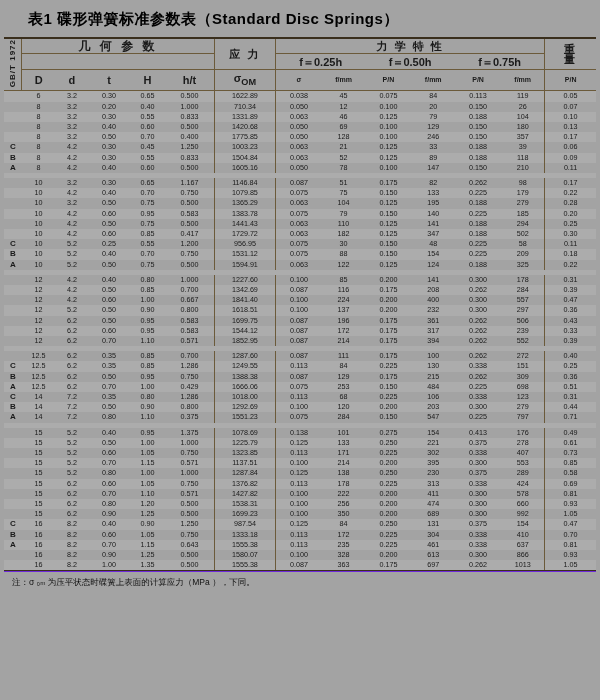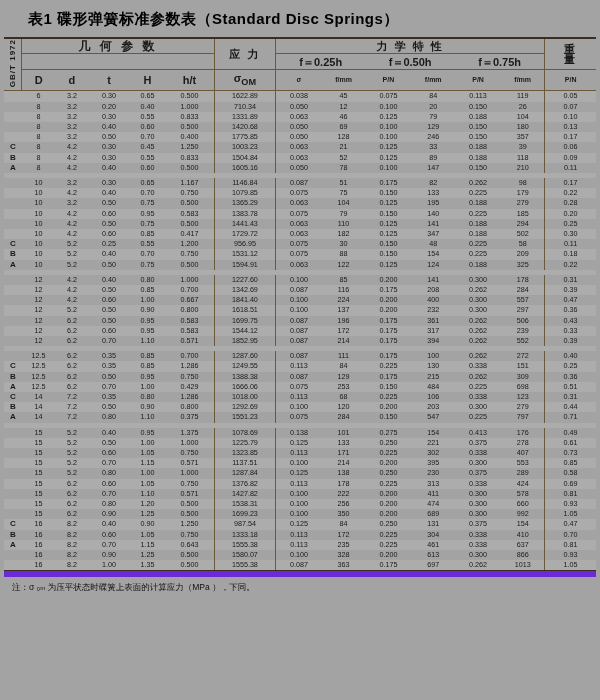--- a/index.html
+++ b/index.html
@@ -62,21 +62,21 @@
   .hsm{font-size:11px;font-weight:bold;}
   .hxs{font-size:7px;font-weight:bold;}
   .sep-r{border-right:1px solid #6b5a3a;}
   tbody tr:nth-child(odd){background:rgba(255,255,255,0.10);}
   .grpgap td{height:5px;border:0;background:transparent;}
   .lead{font-weight:bold;font-size:8px;}
   .note{
     font-size:8.5px;
     padding:4px 6px 0 8px;
     line-height:13px;
-    border-top:6px solid #6d28d9;
+    border-top:1px solid #6d28d9;
     margin:0 4px;
   }
   .colA{width:14px;}
   .colD{width:26px;}
   .cold{width:26px;}
   .colt{width:32px;}
   .colH{width:28px;}
   .colht{width:38px;}
   .colS{width:48px;}
   .colfN{width:36px;}

